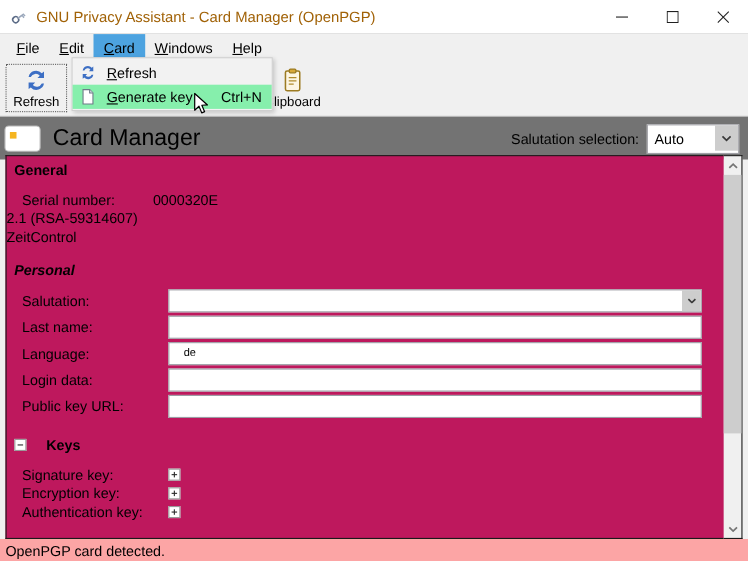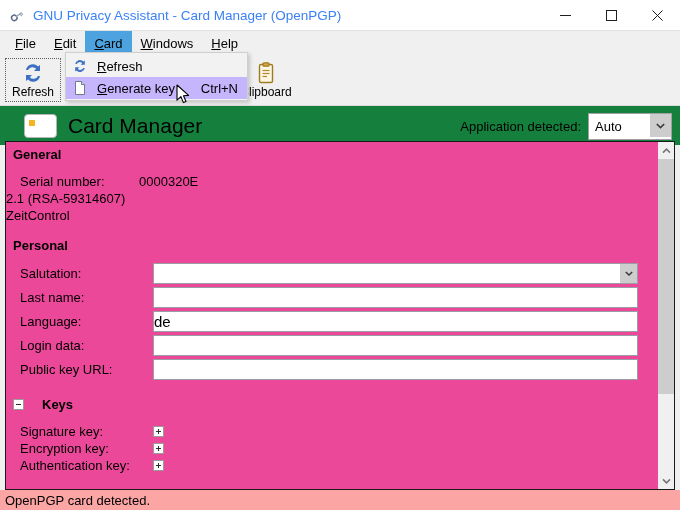--- a/index.html
+++ b/index.html
@@ -30,21 +30,21 @@
     position: relative;
     flex: 0 0 auto;
   }
   .key-glyph {
     position: absolute;
     left: 0; top: 1px;
     width: 16px; height: 14px;
   }
   .title-text {
     font-size: 13.5px;
-    color: #3b82f6;
+    color: #a16207;
     white-space: nowrap;
   }
   .win-btns {
     position: absolute;
     right: 0; top: 0;
     height: 31px;
     display: flex;
   }
   .win-btn {
     width: 46px; height: 31px;
@@ -124,21 +124,21 @@
     z-index: 50;
     padding: 2px 0 1px 0;
   }
   .dd-item {
     height: 22px;
     display: flex; align-items: center;
     padding-left: 6px;
     position: relative;
     font-size: 13px; color: #000;
   }
-  .dd-item.selected { background: #c4b5fd; }
+  .dd-item.selected { background: #86efac; }
   .dd-icon {
     width: 16px; height: 16px;
     margin-right: 9px;
     flex: 0 0 auto;
     display: block;
   }
   .dd-accel {
     position: absolute;
     right: 9px;
     font-size: 13px;
@@ -150,23 +150,23 @@
     position: absolute;
     left: 176px; top: 84px;
     width: 16px; height: 22px;
     z-index: 60;
     pointer-events: none;
   }
 
   
   .page-header {
     height: 39px;
-    background: #15803d;
-    display: flex; align-items: center;
-    padding-left: 24px;
+    background: #737373;
+    display: flex; align-items: center;
+    padding-left: 4px;
     position: relative;
   }
   .card-icon {
     width: 31px; height: 22px;
     border: 1px solid #b5b5b5;
     border-radius: 4px;
     background: #ffffff;
     position: relative;
     flex: 0 0 auto;
   }
@@ -213,21 +213,21 @@
 
   
   .content-wrap {
     position: absolute;
     left: 5px; top: 141px;
     width: 670px; height: 349px;
     display: flex;
   }
   .content {
     flex: 1 1 auto;
-    background: #ec4899;
+    background: #be185d;
     border: 1px solid #1a1a1a;
     border-right: none;
     position: relative;
     overflow: hidden;
   }
   .section-title {
     font-size: 13px;
     font-weight: bold;
     color: #000;
     padding-left: 7px;
@@ -260,22 +260,22 @@
     flex: 1 1 auto;
     height: 21px;
     background: #ffffff;
     border: 1px solid #9c9ca4;
     box-sizing: border-box;
     margin-right: 20px;
     display: flex; align-items: center;
     position: relative;
   }
   .field-text {
-    font-size: 15px; color: #000;
-    padding-left: 0;
+    font-size: 10px; color: #000;
+    padding-left: 13px;
   }
   .field-arrow {
     position: absolute;
     right: 0; top: 0;
     width: 17px; height: 19px;
     background: #cdcdcd;
     display: flex; align-items: center; justify-content: center;
   }
   .expander {
     width: 9px; height: 9px;
@@ -445,21 +445,21 @@
 <svg class="cursor" viewBox="0 0 16 22" xmlns="http://www.w3.org/2000/svg">
   <path d="M1 1 L1 16.2 L4.9 12.6 L7.4 18.6 L10 17.5 L7.5 11.7 L12.6 11.4 Z" fill="#ffffff" stroke="#000000" stroke-width="1.1" stroke-linejoin="round"></path>
 </svg>
 
 <div class="page-header">
   <div class="card-icon">
     <div class="card-chip"></div>
   </div>
   <div class="page-title">Card Manager</div>
   <div class="appsel">
-    <span class="appsel-label">Application detected:</span>
+    <span class="appsel-label">Salutation selection:</span>
     <div class="combo">
       <span class="combo-value">Auto</span>
       <span class="combo-arrow">
         <svg width="9" height="6" viewBox="0 0 9 6">
             <path d="M0.8 1 L4.5 4.6 L8.2 1" fill="none" stroke="#3a3a3a" stroke-width="1.6"></path>
           </svg>
       </span>
     </div>
   </div>
 </div>
@@ -473,21 +473,21 @@
       <span class="grp-label">Serial number:</span>
       <span class="grp-value">0000320E</span>
     </div>
     <div class="grp-row">
       <span class="grp-value">2.1  (RSA-59314607)</span>
     </div>
     <div class="grp-row">
       <span class="grp-value">ZeitControl</span>
     </div>
 
-    <div class="section-title" style="margin-top:14px;">Personal</div>
+    <div class="section-title" style="margin-top:14px;font-style:italic;">Personal</div>
     <div style="height:8px;"></div>
 
     <div class="field-row">
       <span class="grp-label">Salutation:</span>
       <div class="field-box">
         <span class="field-text"></span>
         <span class="field-arrow">
           <svg width="8" height="5" viewBox="0 0 8 5">
               <path d="M0.8 1 L4 4 L7.2 1" fill="none" stroke="#3a3a3a" stroke-width="1.5"></path>
             </svg>

